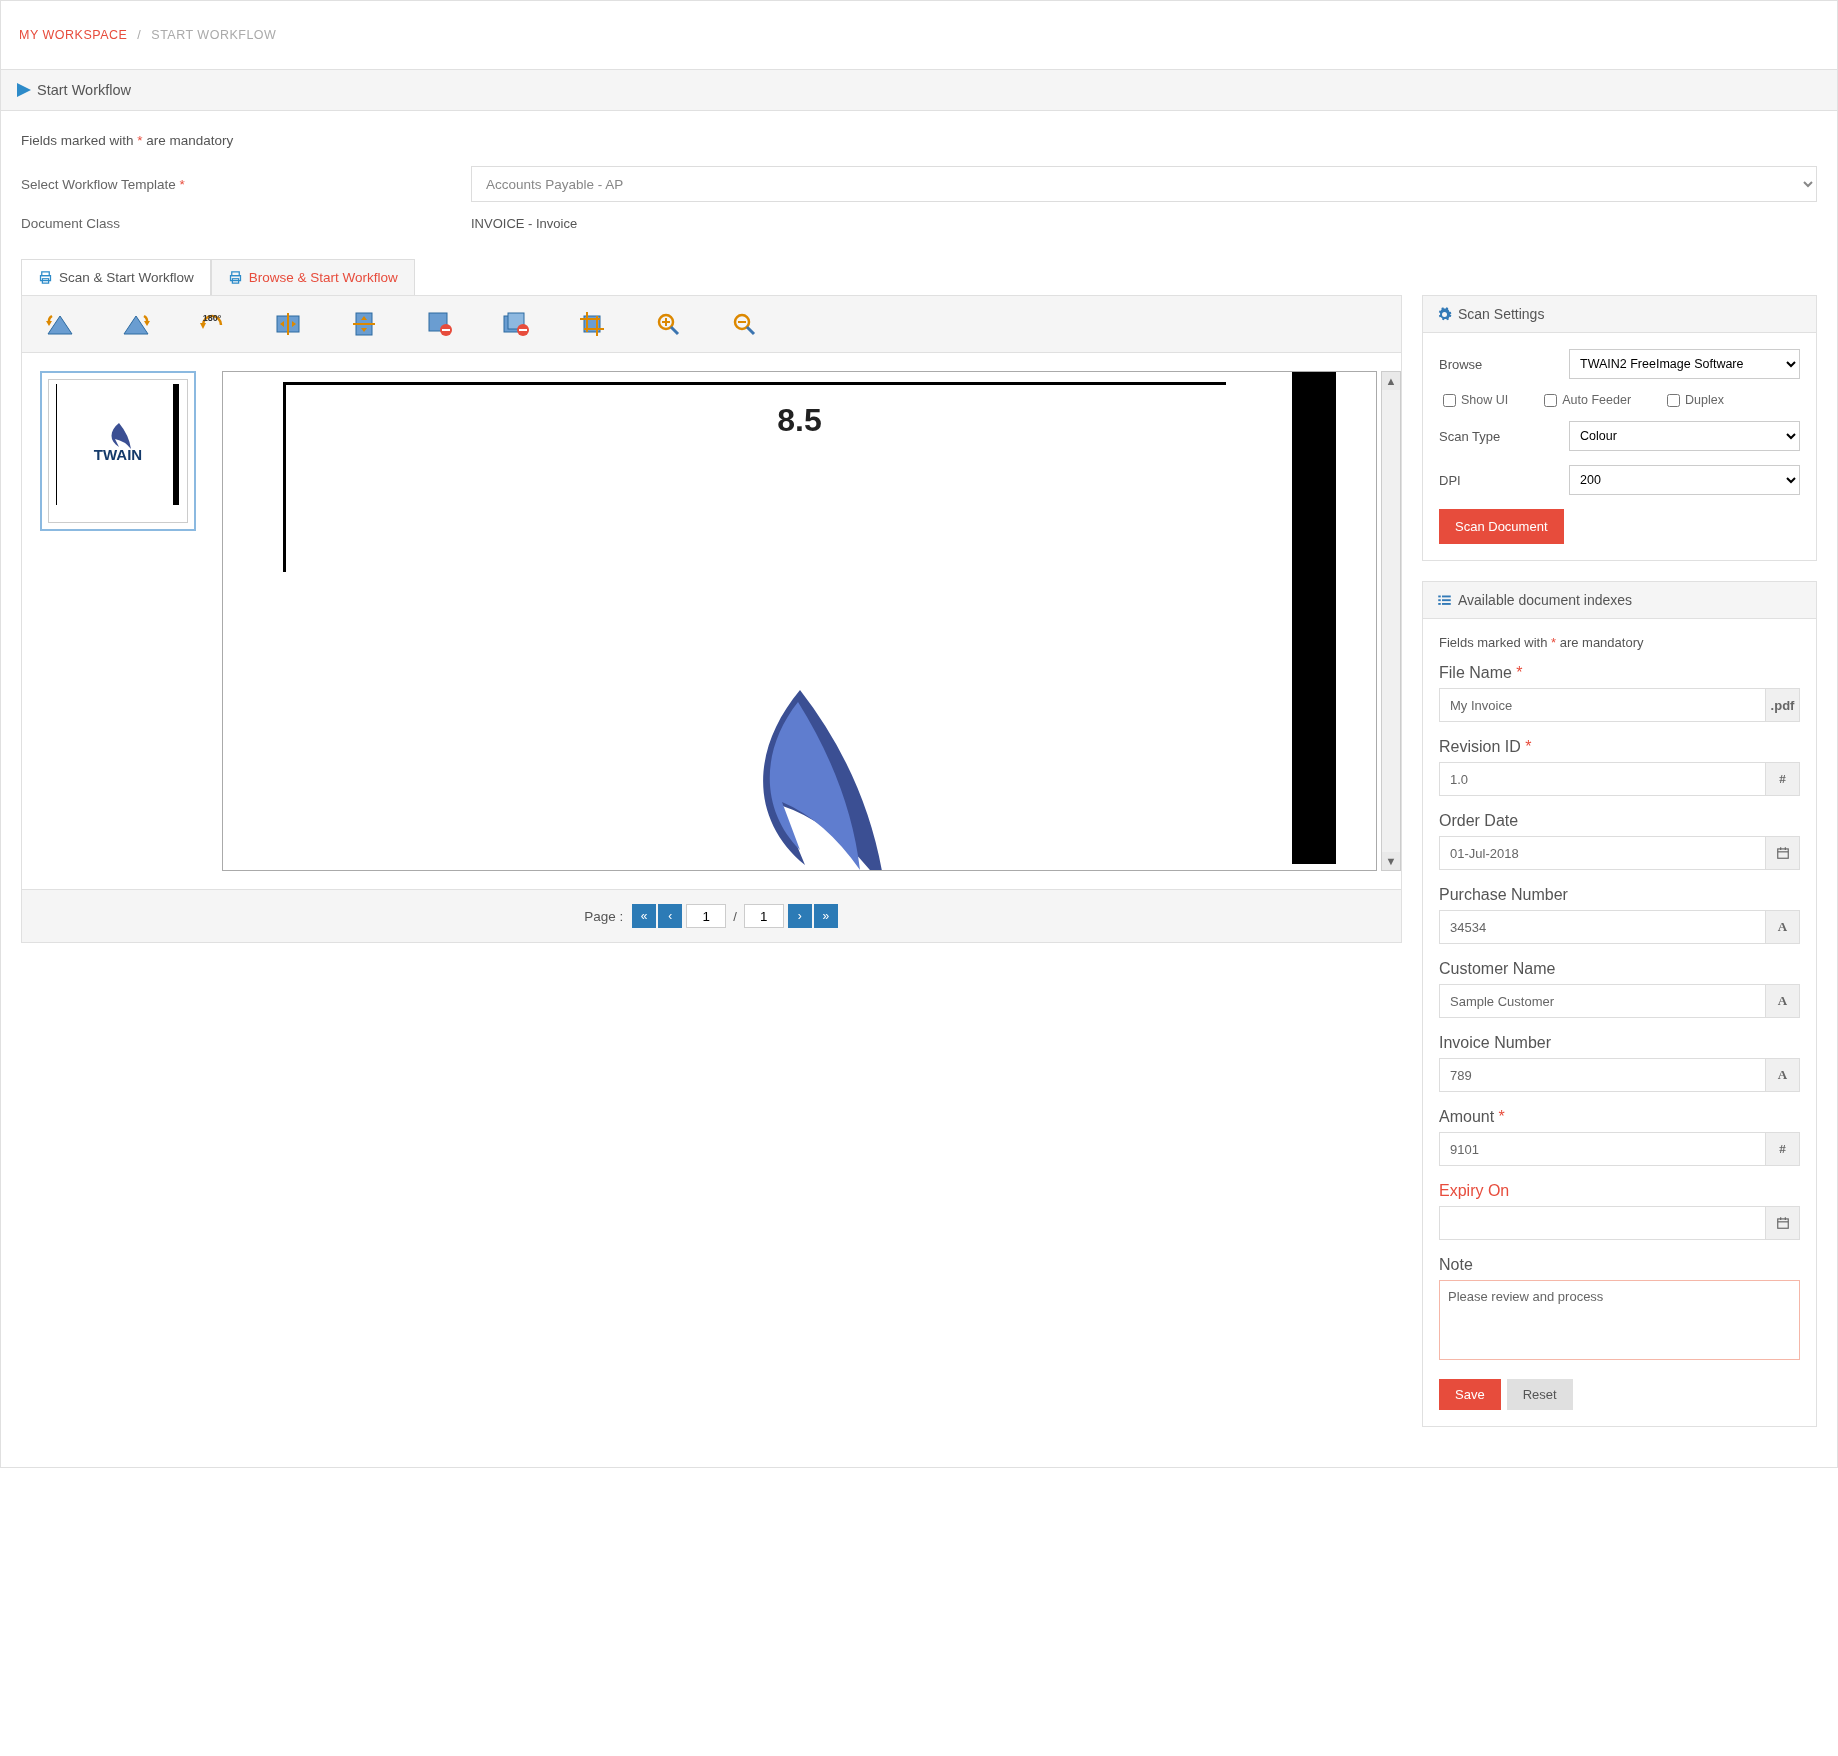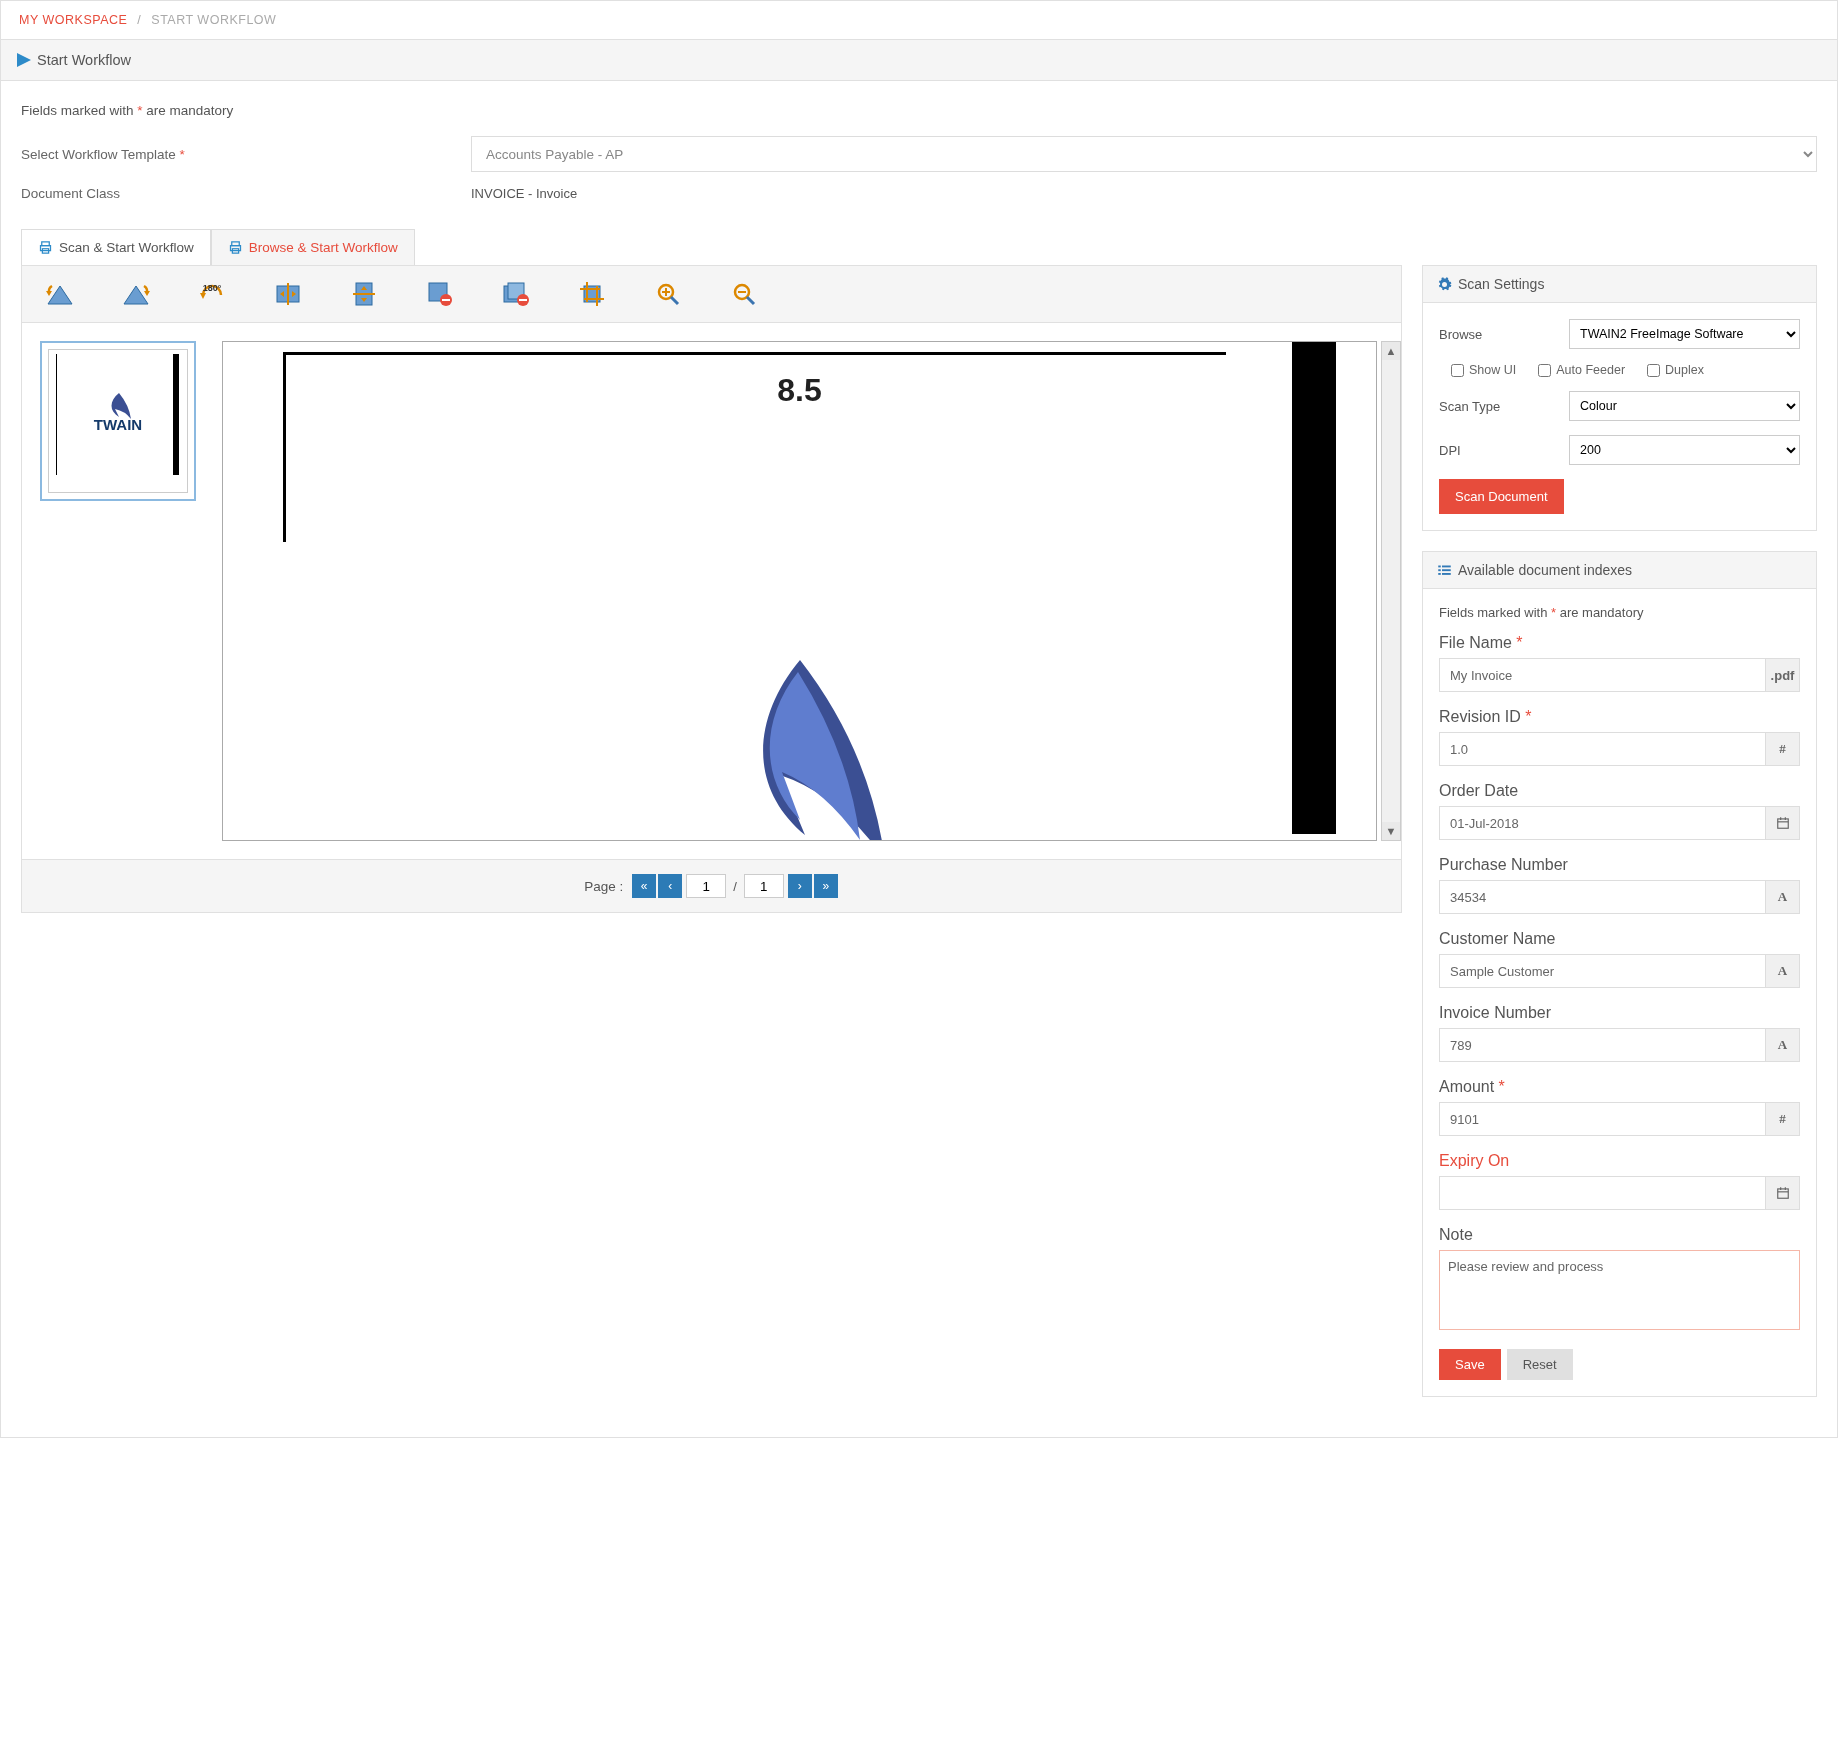--- a/index.html
+++ b/index.html
@@ -1,18 +1,18 @@
 <!DOCTYPE html>
 <html><head>
 <meta charset="utf-8">
 <style>
 *{box-sizing:border-box;margin:0;padding:0}
 body{font-family:"Segoe UI",Arial,sans-serif;font-size:13px;color:#555;background:#fff}
 .page-wrap{width:1838px;transform:scale(1);transform-origin:0 0}
-.breadcrumb-bar{background:#fff;border:1px solid #e0e0e0;padding:12px 18px;font-size:12.5px;letter-spacing:.5px}
+.breadcrumb-bar{background:#fff;border:1px solid #e0e0e0;padding:27px 18px;font-size:12.5px;letter-spacing:.5px}
 .breadcrumb-bar .bc-home{color:#e74c3c;text-transform:uppercase}
 .breadcrumb-bar .bc-sep{color:#aaa;padding:0 6px}
 .breadcrumb-bar .bc-cur{color:#aaa;text-transform:uppercase}
 .card{border:1px solid #e0e0e0;margin-top:-1px}
 .card-hdr{background:#f5f5f5;padding:12px 16px;display:flex;align-items:center;font-size:14.5px;color:#555;border-bottom:1px solid #e0e0e0}
 .card-hdr svg{margin-right:6px}
 .form-area{padding:14px 20px}
 .mandatory-note{margin:8px 0 18px 0;font-size:13.5px}
 .mandatory-note .ast{color:#e74c3c}
 .form-row{display:flex;align-items:center;margin-bottom:14px}
@@ -49,21 +49,21 @@
 .pager .pg-lbl{margin-right:8px;font-size:13.5px}
 .pg-btn{background:#2c7bb6;color:#fff;width:24px;height:24px;display:inline-flex;align-items:center;justify-content:center;margin:0 1px;cursor:pointer;font-size:12px}
 .pg-input{width:40px;height:24px;border:1px solid #ccc;text-align:center;margin:0 3px}
 .panel{border:1px solid #e0e0e0;margin-bottom:20px}
 .panel-hdr{background:#f5f5f5;padding:10px 14px;font-size:14px;display:flex;align-items:center;border-bottom:1px solid #e0e0e0}
 .panel-hdr svg,.panel-hdr .pico{margin-right:6px;color:#337ab7}
 .panel-body{padding:16px}
 .scan-row{display:flex;align-items:center;margin-bottom:14px}
 .scan-row .slbl{flex:0 0 130px;font-size:13px}
 .scan-row select{flex:1;height:30px;border:1px solid #ccc;font-size:12.5px;padding:0 6px;background:#fff}
-.cb-row{display:flex;gap:22px;margin:4px 0 14px 12px;font-size:12.5px;color:#666}
+.cb-row{display:flex;gap:36px;margin:4px 0 14px 4px;font-size:12.5px;color:#666}
 .cb-row label{display:flex;align-items:center;gap:5px}
 .btn-scan{background:#e74c3c;color:#fff;border:none;padding:10px 16px;font-size:13px;cursor:pointer}
 .idx-note{font-size:13px;margin-bottom:14px}
 .idx-note .ast{color:#e74c3c}
 .idx-field{margin-bottom:16px}
 .idx-field .ilbl{font-size:16px;color:#555;margin-bottom:6px;display:block}
 .idx-field .ilbl.red{color:#e74c3c}
 .idx-field .ilbl .ast{color:#e74c3c}
 .input-group{display:flex}
 .input-group input{flex:1;height:34px;border:1px solid #ddd;padding:0 10px;font-size:13px;color:#666}

